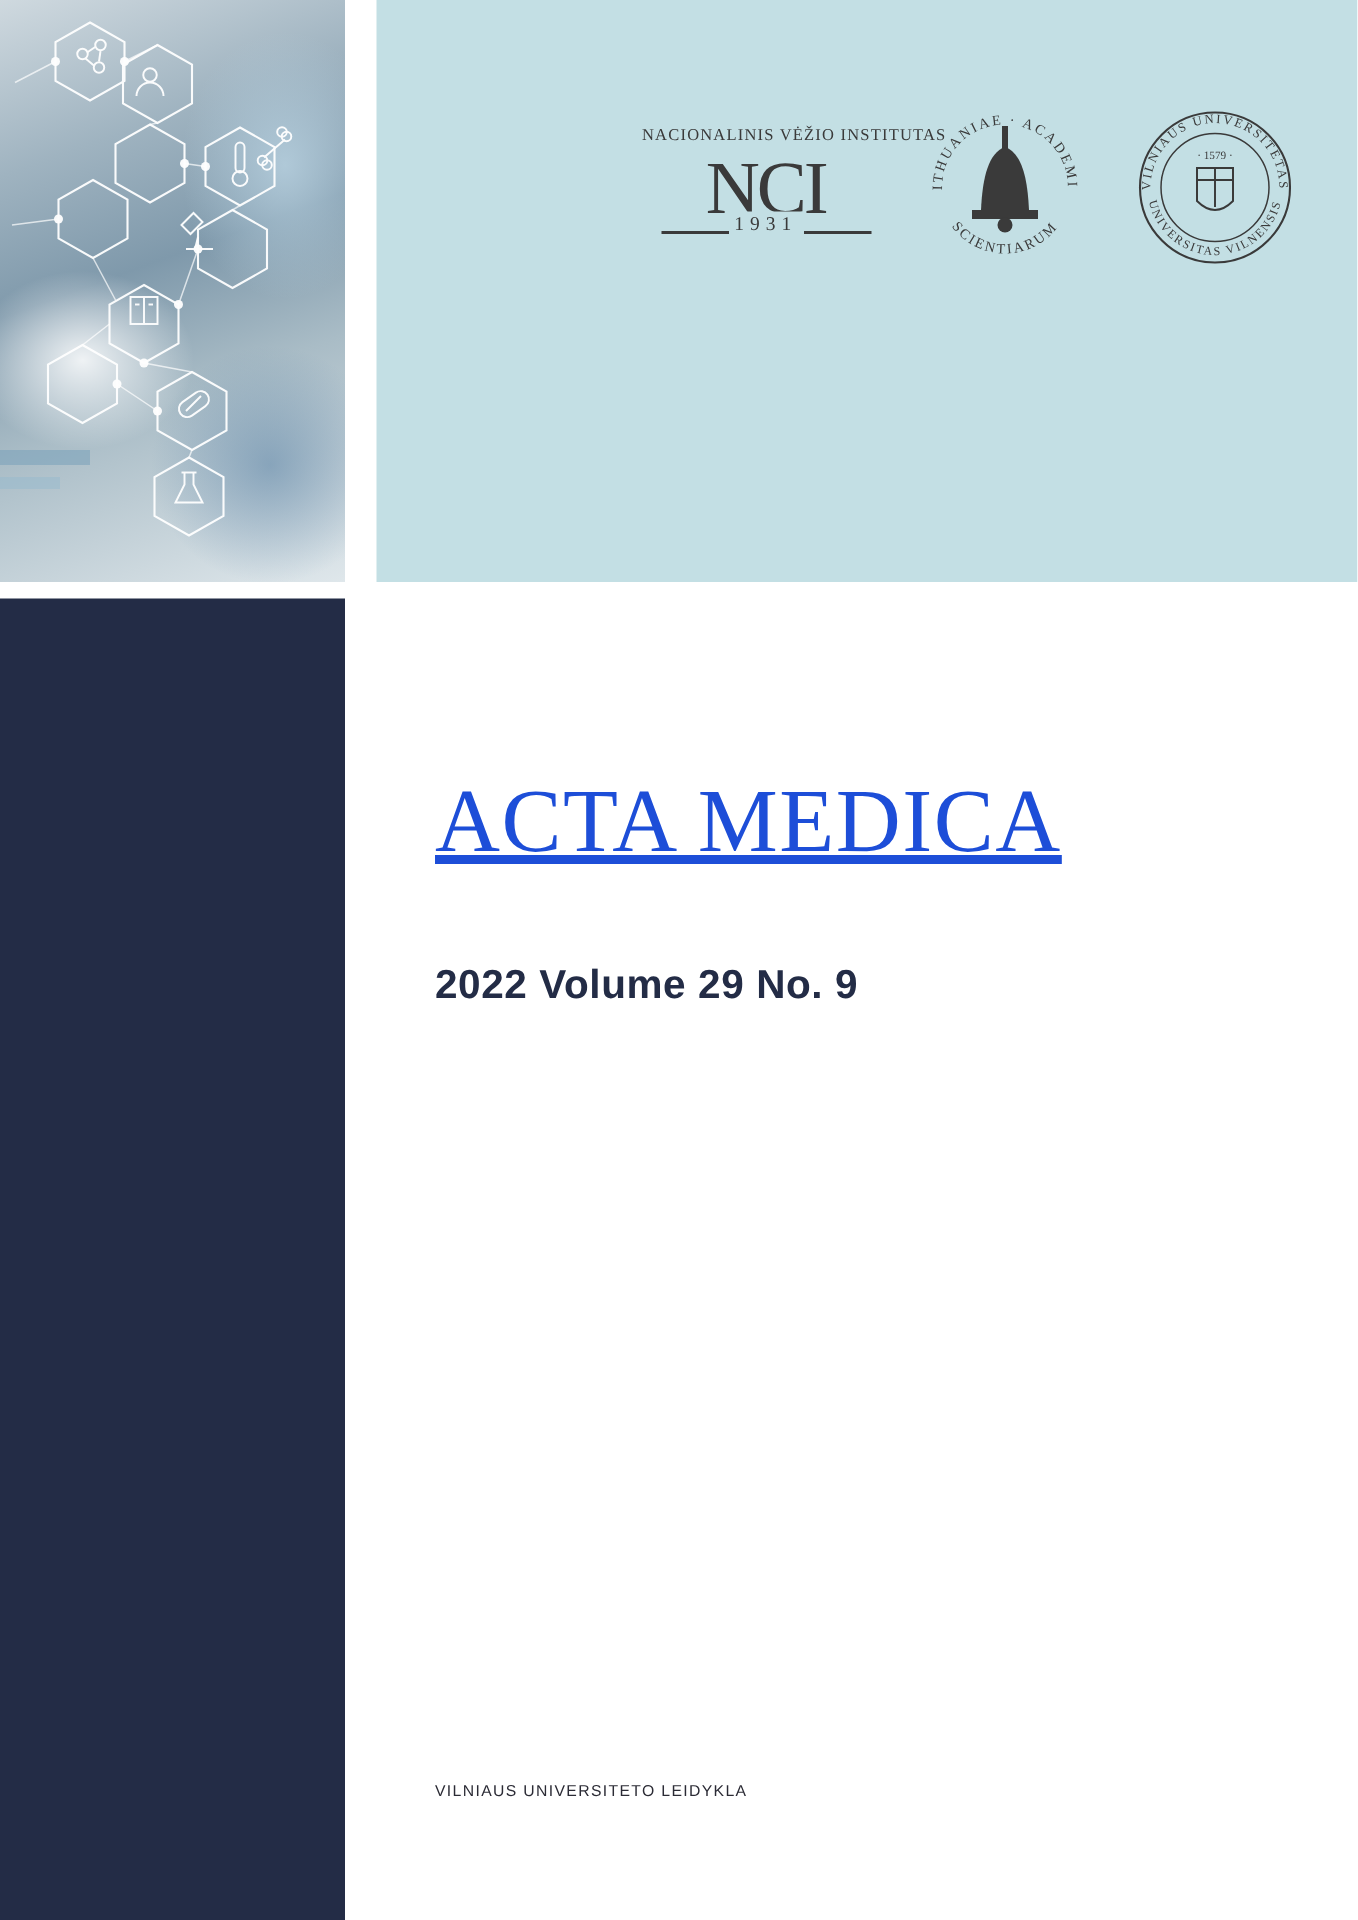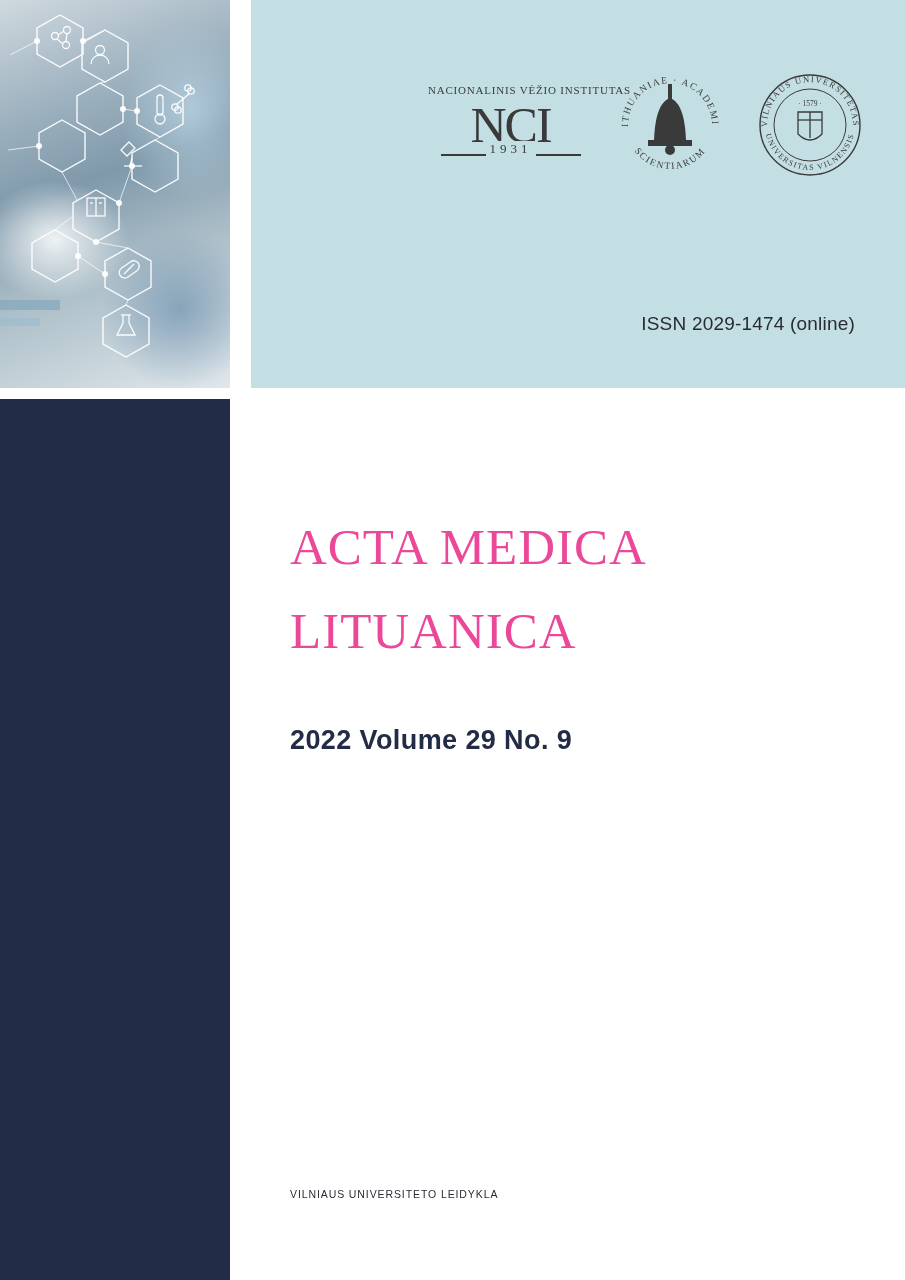--- a/index.html
+++ b/index.html
@@ -168,25 +168,26 @@
 
   
   .title-block {
     position: absolute;
     left: 290px;
     top: 505px;
     width: 580px;
   }
   .journal-title {
     font-family: "Liberation Serif", serif;
-    font-size: 51px;
+    font-size: 60px;
     line-height: 84px;
     letter-spacing: 1px;
-    color: #ec4899;
+    color: #1d4ed8;
     font-weight: 400;
+    text-decoration: underline;
   }
   .journal-title .line {
     display: block;
     white-space: nowrap;
   }
   .issue-line {
     margin-top: 52px;
     font-size: 27px;
     font-weight: bold;
     color: #232c46;
@@ -346,27 +347,25 @@
       <text x="55" y="36" font-family="Liberation Serif, serif" font-size="7.5" fill="#3a3a3a" text-anchor="middle">· 1579 ·</text>
       <g fill="none" stroke="#3a3a3a" stroke-width="1.3">
         <path d="M43 42 L67 42 L67 64 Q55 76 43 64 Z"></path>
         <line x1="43" y1="50" x2="67" y2="50"></line>
         <line x1="55" y1="42" x2="55" y2="68"></line>
       </g>
     </svg>
   </div>
 
   <div class="issn-block">
-    <div>ISSN 2029-1474 (online)</div>
   </div>
 </div>
 
 <div class="left-panel"></div>
 
 <div class="title-block">
   <div class="journal-title">
     <span class="line">ACTA MEDICA</span>
-    <span class="line">LITUANICA</span>
   </div>
   <div class="issue-line">2022 Volume 29 No. 9</div>
 </div>
 
 <div class="publisher">VILNIAUS UNIVERSITETO LEIDYKLA</div>
 
 </body></html>

